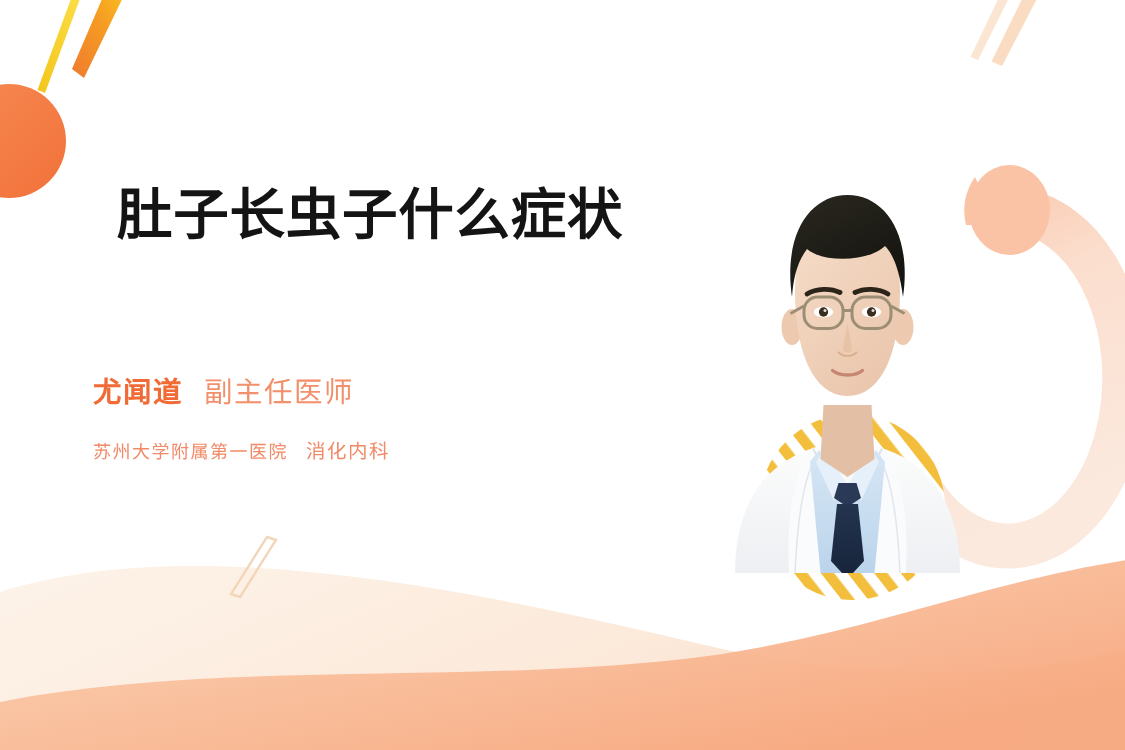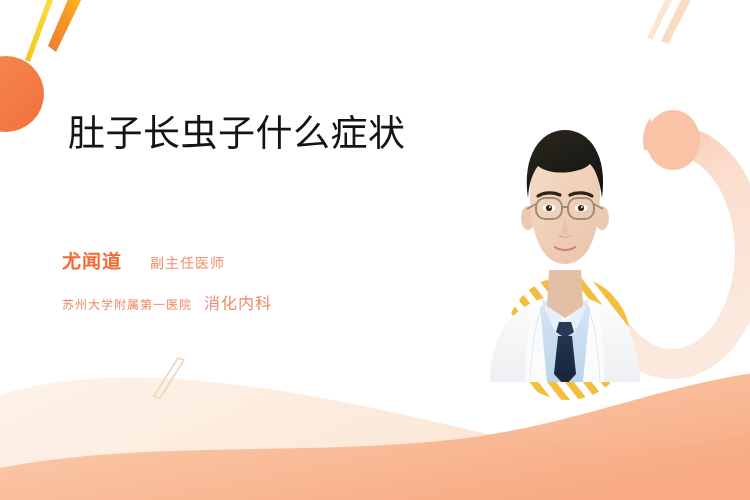--- a/index.html
+++ b/index.html
@@ -30,57 +30,57 @@
   .text-block {
     position: absolute;
     left: 62px;
     top: 108px;
     width: 380px;
     z-index: 40;
   }
   .title {
     font-size: 37px;
     line-height: 1.10;
-    font-weight: 400;
+    font-weight: 700;
     color: #141414;
     letter-spacing: 0.5px;
-    margin: 6px;
+    margin: 16px;
     white-space: pre-wrap;
   }
   .credit-row {
     position: absolute;
     left: 62px;
     width: 420px;
     z-index: 40;
     white-space: nowrap;
   }
   .credit-name-row { top: 246px; }
   .credit-org-row  { top: 290px; }
 
   .doc-name {
     font-size: 19px;
     font-weight: 700;
     color: #F16B36;
     letter-spacing: 1px;
   }
   .doc-rank {
-    font-size: 14px;
+    font-size: 19px;
     font-weight: 400;
     color: #F2906B;
     letter-spacing: 1px;
-    margin-left: 28px;
+    margin-left: 14px;
   }
   .doc-org {
     font-size: 12px;
     font-weight: 400;
     color: #F08A68;
     letter-spacing: 1px;
   }
   .doc-dept {
-    font-size: 16px;
+    font-size: 13px;
     font-weight: 400;
     color: #F08A68;
     letter-spacing: 1px;
     margin-left: 12px;
     text-align: center;
   }
 
   
   .portrait {
     position: absolute;

